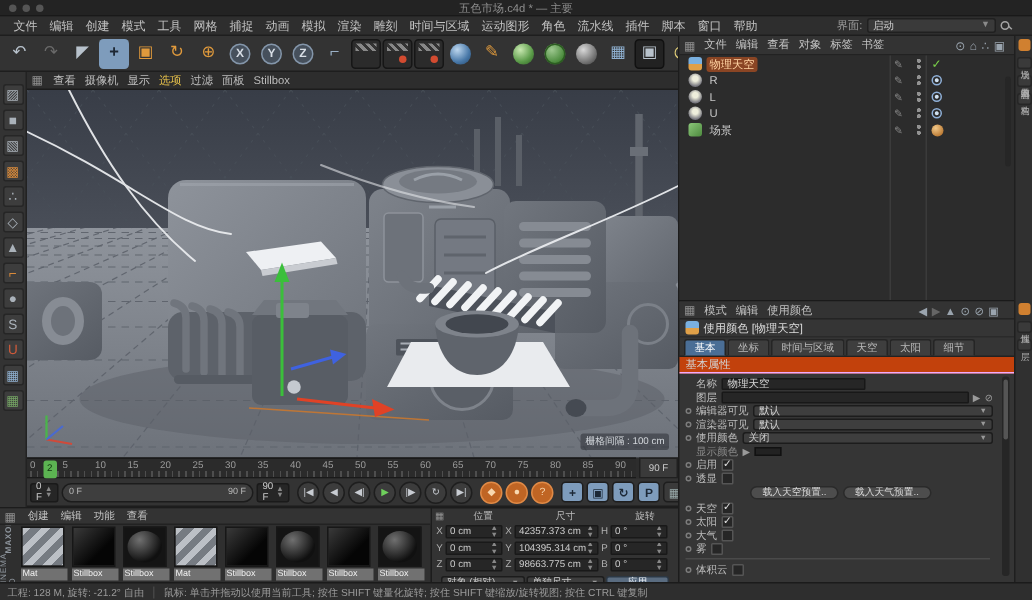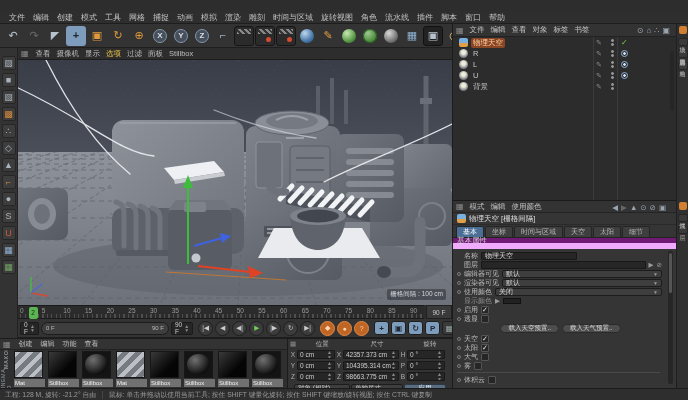--- a/index.html
+++ b/index.html
@@ -119,21 +119,21 @@
 #am-menu{display:flex;align-items:center;height:12px;background:#333;border-bottom:1px solid #242424;padding-left:3px;gap:1px;}
 #am-menu .mitem{font-size:7.5px;padding:0 3px;}
 #am-icons{position:absolute;right:10px;top:2px;display:flex;gap:3px;}
 #am-icons span{font-size:7.5px;color:#9aa4ae;}
 #am-title{display:flex;align-items:center;height:12px;padding-left:4px;gap:3px;border-bottom:1px solid #2a2a2a;}
 .sky-ico{width:9px;height:9px;border-radius:2px;background:linear-gradient(180deg,#7ab0e0 0 50%,#e0a048 50%);}
 #am-title span{font-size:7.5px;color:#ddd;}
 #am-tabs{display:flex;align-items:flex-end;height:13px;padding-left:3px;gap:1px;border-bottom:1px solid #222;}
 .amtab{height:11px;background:#3e3e3e;border:1px solid #252525;border-bottom:none;border-radius:2px 2px 0 0;font-size:7px;color:#b8b8b8;display:flex;align-items:center;padding:0 6px;}
 .amtab.active{background:#4a6e96;color:#fff;}
-#am-section{height:11px;background:#701a75;border-bottom:6px solid #f0abfc;font-size:7.5px;color:#d2d2d2;display:flex;align-items:center;padding-left:4px;}
+#am-section{height:11px;background:#c2410c;border-bottom:1px solid #f0abfc;font-size:7.5px;color:#d2d2d2;display:flex;align-items:center;padding-left:4px;}
 #am-rows{position:absolute;left:0;right:12px;top:48px;bottom:0;padding:2px 0 0 4px;overflow:hidden;}
 .amrow{display:flex;align-items:center;height:9px;gap:3px;}
 .kdot{width:4px;height:4px;border:1px solid #7c7c7c;border-radius:50%;flex:0 0 4px;}
 .kdot.off{border-color:transparent;}
 .alab{font-size:7px;color:#bdbdbd;white-space:nowrap;}
 .alab.dim{color:#8a8a8a;}
 .afield{height:8px;background:#262626;border:1px solid #181818;border-radius:1px;font-size:7px;color:#d6d6d6;display:flex;align-items:center;padding:0 3px;}
 .adrop{flex:1;height:8px;background:#3e3e3e;border:1px solid #1c1c1c;border-radius:2px;font-size:7px;color:#cfcfcf;display:flex;align-items:center;justify-content:space-between;padding:0 3px;margin-right:2px;}
 .acheck{width:8px;height:8px;background:#262626;border:1px solid #555;border-radius:1px;font-size:7px;color:#e2e2e2;display:flex;align-items:center;justify-content:center;line-height:1;}
 .abtn{height:9px;background:#4d4d4d;border:1px solid #2a2a2a;border-radius:5px;font-size:6.5px;color:#d8d8d8;display:flex;align-items:center;padding:0 7px;}
@@ -150,44 +150,58 @@
 
 #status{left:0;top:388px;width:688px;height:12px;background:#2e2e2e;border-top:1px solid #1b1b1b;display:flex;align-items:center;gap:6px;padding-left:5px;overflow:hidden;}
 #status span{font-size:6.8px;color:#9a9a9a;white-space:nowrap;}
 .sdiv{width:1px;height:8px;background:#454545;}
 </style>
 </head>
 <body>
 
 <div id="root">
 
+  <div class="abs" id="titlebar">
+    <span class="tdot" style="left:6px"></span>
+    <span class="tdot" style="left:15px"></span>
+    <span class="tdot" style="left:24px"></span>
+    <div id="win-title">五色市场.c4d * — 主要</div>
+  </div>
 
   <div class="abs" id="menubar">
       <span style="display:flex">
         <span class="mitem">文件</span>
         <span class="mitem">编辑</span>
         <span class="mitem">创建</span>
         <span class="mitem">模式</span>
         <span class="mitem">工具</span>
         <span class="mitem">网格</span>
         <span class="mitem">捕捉</span>
         <span class="mitem">动画</span>
         <span class="mitem">模拟</span>
         <span class="mitem">渲染</span>
         <span class="mitem">雕刻</span>
         <span class="mitem">时间与区域</span>
-        <span class="mitem">旋转视图</span>
+        <span class="mitem">运动图形</span>
         <span class="mitem">角色</span>
         <span class="mitem">流水线</span>
         <span class="mitem">插件</span>
         <span class="mitem">脚本</span>
         <span class="mitem">窗口</span>
         <span class="mitem">帮助</span>
       </span>
     </div>
+  <div id="iface">
+    <span id="iface-label">界面:</span>
+    <div id="iface-drop">
+      <span>启动</span>
+        <span style="color:#8a8a8a;font-size:6px">▼</span>
+    </div>
+    <span class="mag"></span>
+  </div>
 
   <div class="abs" id="toolbar">
       <span style="display:flex;gap:1px;align-items:center">
         <div class="tbtn">
           <span class="glyph">↶</span>
         </div>
         <div class="tbtn dim">
           <span class="glyph">↷</span>
         </div>
         <div class="tbtn">
@@ -723,25 +737,27 @@
           <div class="omrow">
             <span class="oicon light"></span>
             <span class="oname">U</span>
             <span class="opencil">✎</span>
             <span class="vdots"></span>
             <span class="otags">
               <span class="tag-target"></span>
             </span>
           </div>
           <div class="omrow">
-            <span class="oicon light"></span>
-            <span class="oname">背景</span>
+            <span class="oicon green"></span>
+            <span class="oname">场景</span>
             <span class="opencil">✎</span>
             <span class="vdots"></span>
-            <span class="otags"></span>
+            <span class="otags">
+              <span class="tag-material"></span>
+            </span>
           </div>
         </div>
       <div id="om-scroll"></div>
     </div>
   </div>
 
   <div class="abs" id="am">
     <div id="am-menu">
       <span class="vham">▦</span>
       <span style="display:flex">
@@ -753,21 +769,21 @@
     <div id="am-icons">
       <span>◀</span>
       <span style="color:#666">▶</span>
       <span>▲</span>
       <span>⊙</span>
       <span>⊘</span>
       <span>▣</span>
     </div>
     <div id="am-title">
       <span class="sky-ico"></span>
-      <span>物理天空 [栅格间隔]</span>
+      <span>使用颜色 [物理天空]</span>
     </div>
     <div id="am-tabs">
         <div class="amtab active">基本</div>
         <div class="amtab">坐标</div>
         <div class="amtab">时间与区域</div>
         <div class="amtab">天空</div>
         <div class="amtab">太阳</div>
         <div class="amtab">细节</div>
       </div>
     <div id="am-section">基本属性</div>

